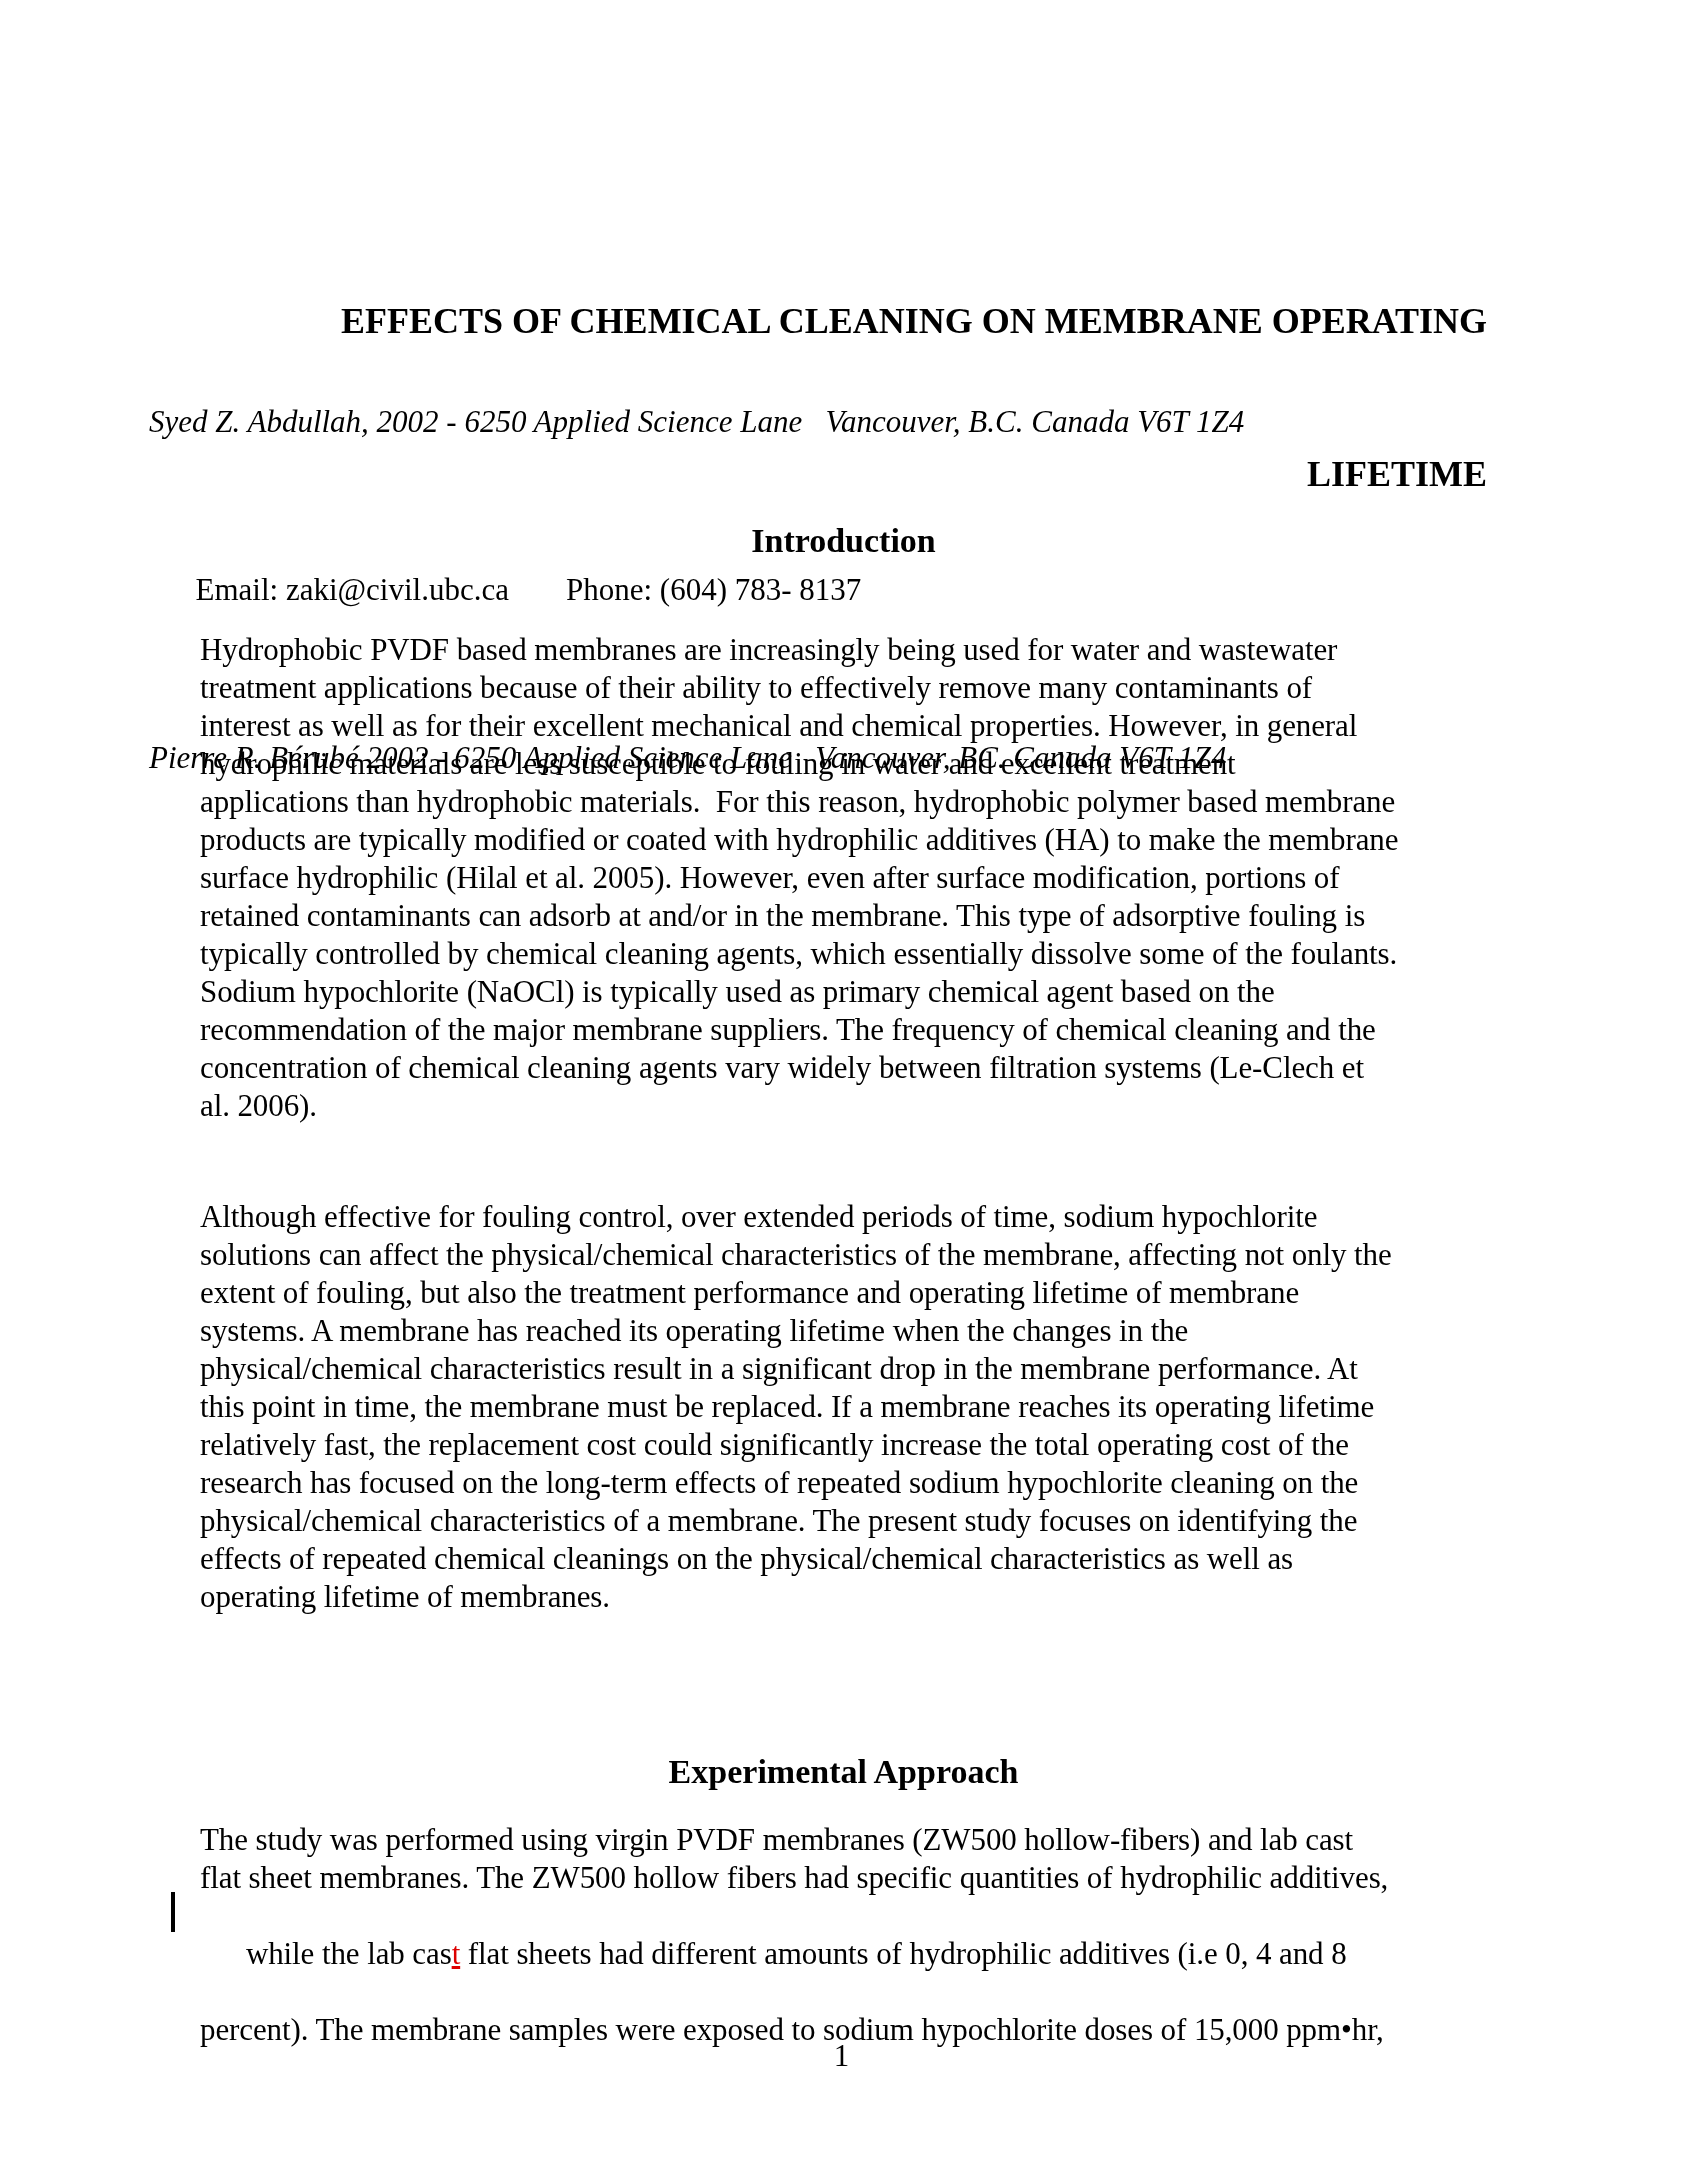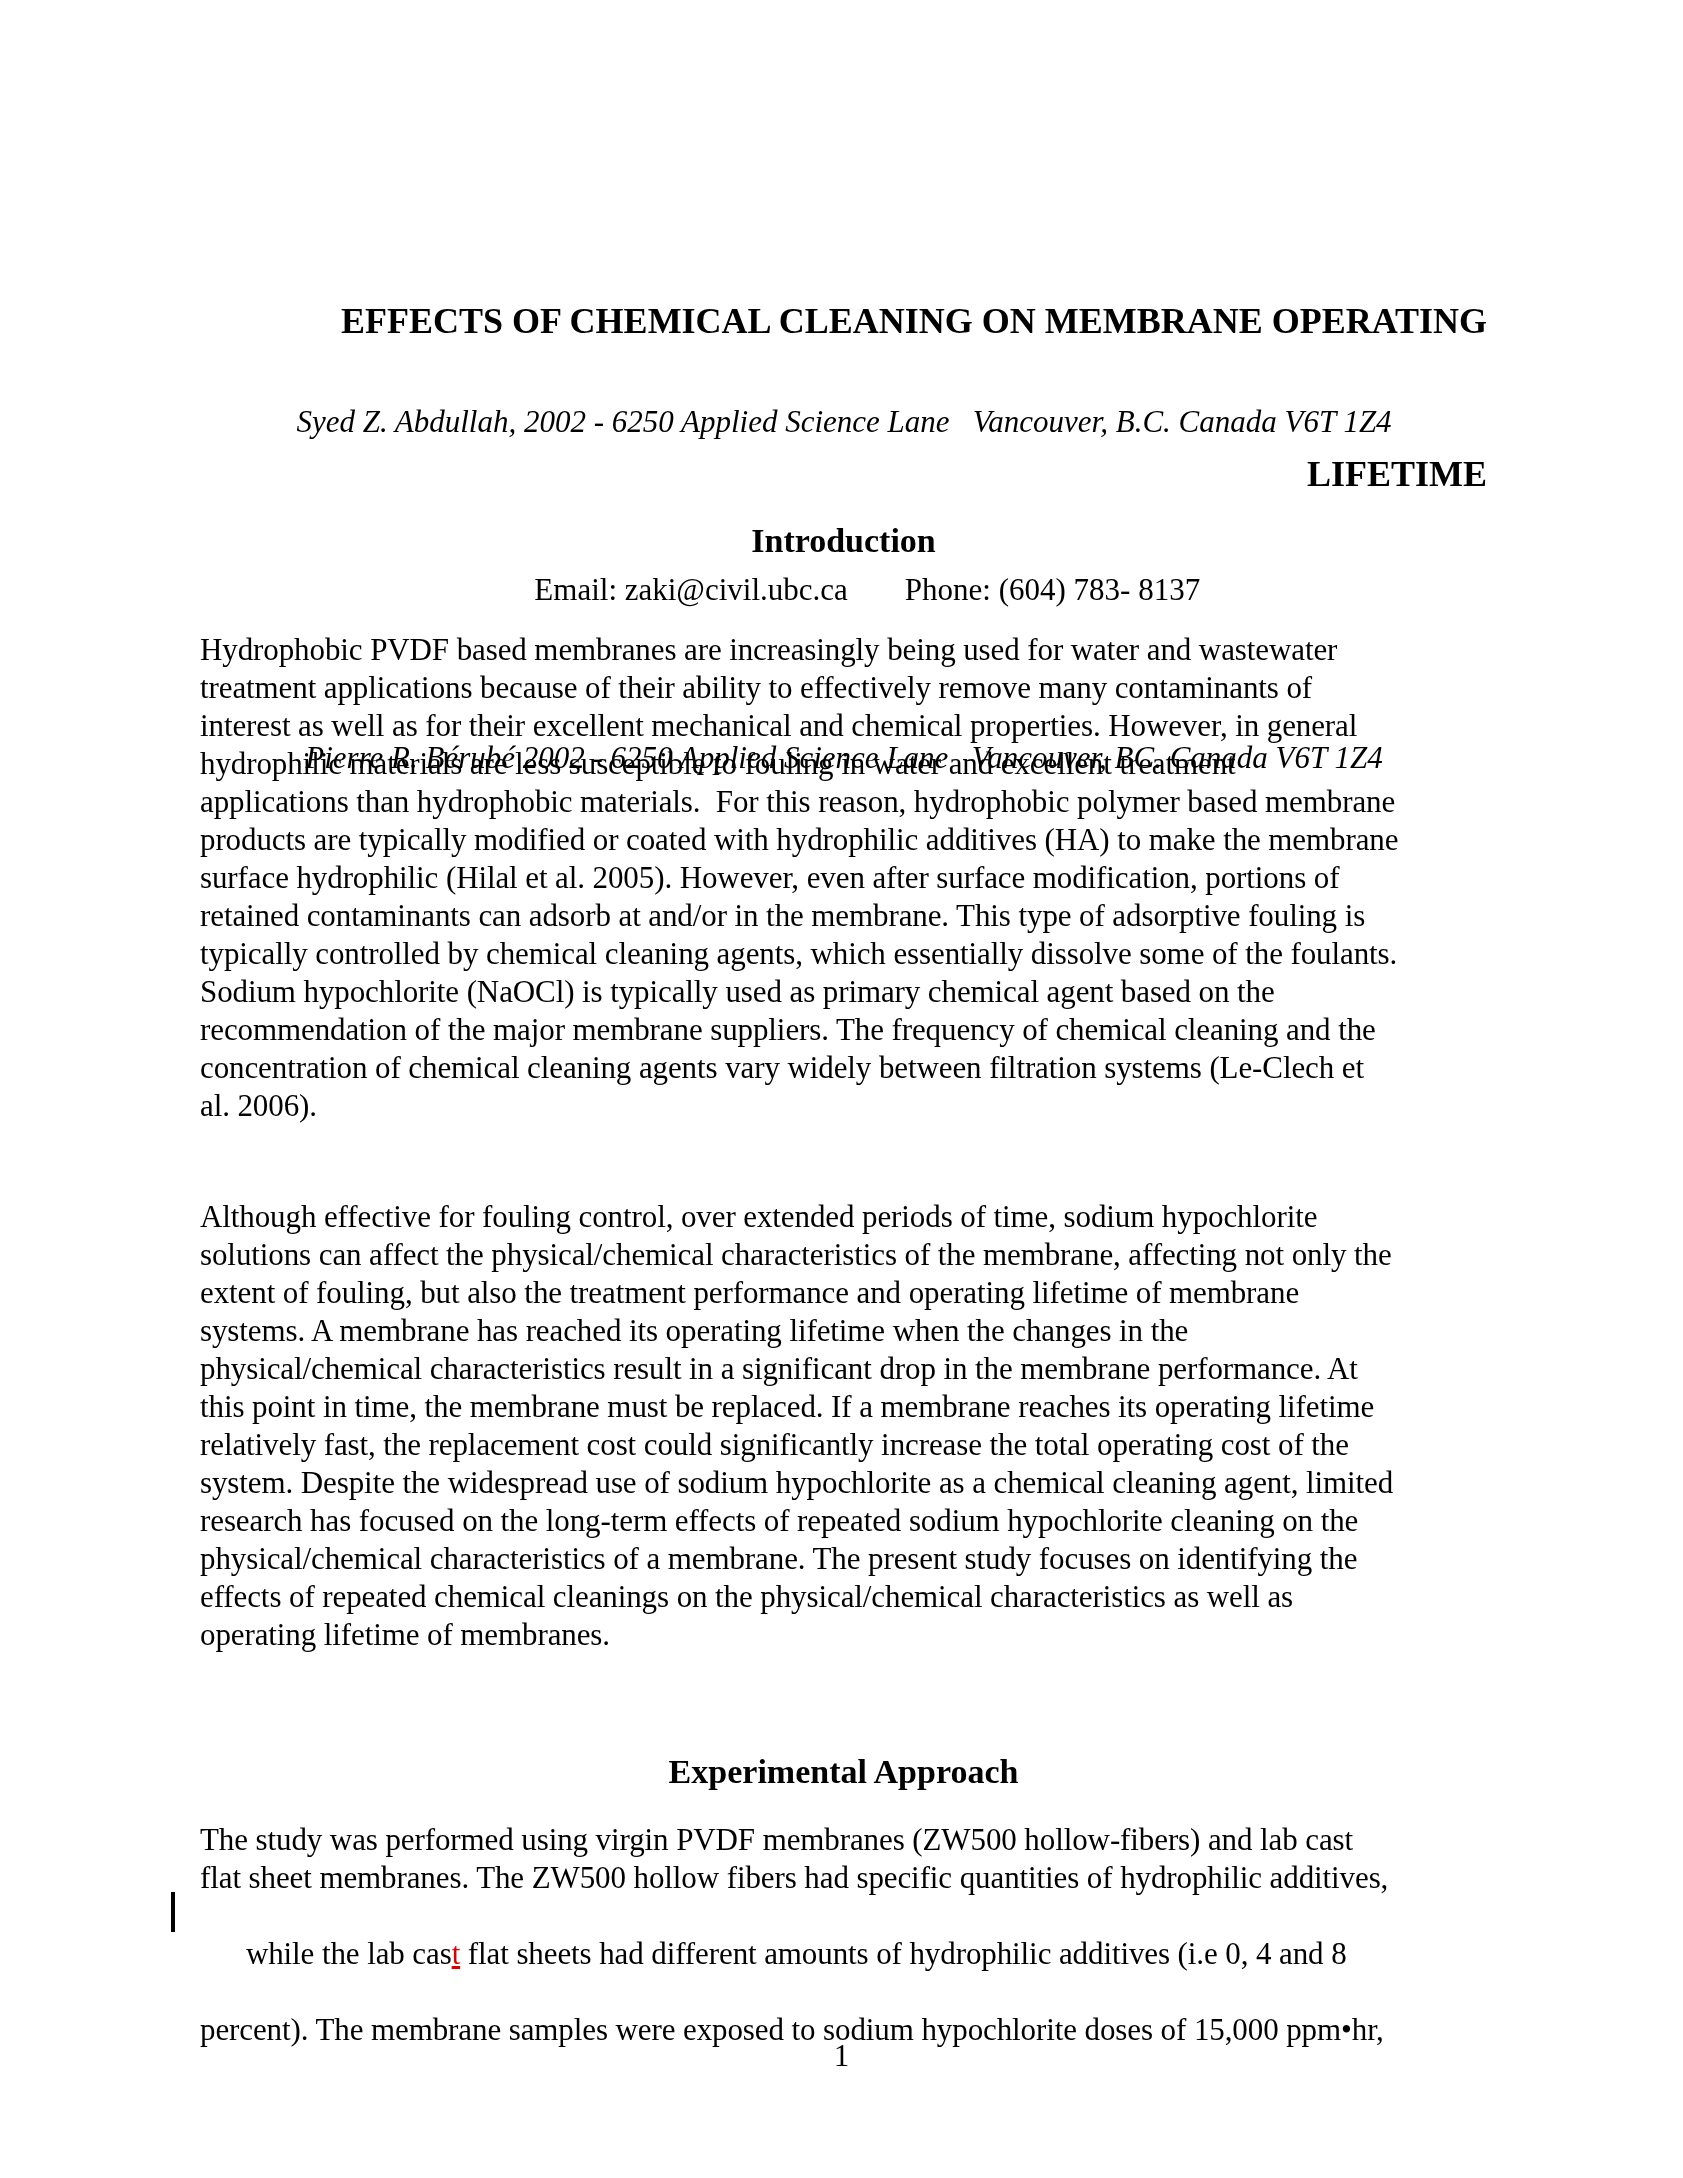--- a/index.html
+++ b/index.html
@@ -25,21 +25,21 @@
     font-weight: bold;
     font-size: 36px;
     line-height: 51px;
     white-space: pre;
   }
   .author-block {
     position: absolute;
     top: 317px;
     left: 149px;
     width: 1390px;
-    text-align: center;
+    text-align: left;
     font-size: 31px;
     line-height: 42px;
     white-space: pre;
   }
   .author-line { font-style: italic; }
   .contact-line { font-style: normal; }
   .contact-phone { margin-left: 57px; }
   .section-heading {
     position: absolute;
     left: 200px;
@@ -122,21 +122,20 @@
   </div>
 
   <div class="body-para para-2">
     <div>Although effective for fouling control, over extended periods of time, sodium hypochlorite</div>
     <div>solutions can affect the physical/chemical characteristics of the membrane, affecting not only the</div>
     <div>extent of fouling, but also the treatment performance and operating lifetime of membrane</div>
     <div>systems. A membrane has reached its operating lifetime when the changes in the</div>
     <div>physical/chemical characteristics result in a significant drop in the membrane performance. At</div>
     <div>this point in time, the membrane must be replaced. If a membrane reaches its operating lifetime</div>
     <div>relatively fast, the replacement cost could significantly increase the total operating cost of the</div>
-    <div>system. Despite the widespread use of sodium hypochlorite as a chemical cleaning agent, limited</div>
     <div>research has focused on the long-term effects of repeated sodium hypochlorite cleaning on the</div>
     <div>physical/chemical characteristics of a membrane. The present study focuses on identifying the</div>
     <div>effects of repeated chemical cleanings on the physical/chemical characteristics as well as</div>
     <div>operating lifetime of membranes.</div>
   </div>
 
   <div class="section-heading heading-experimental">Experimental Approach</div>
 
   <div class="body-para para-3">
     <div>The study was performed using virgin PVDF membranes (ZW500 hollow-fibers) and lab cast</div>

